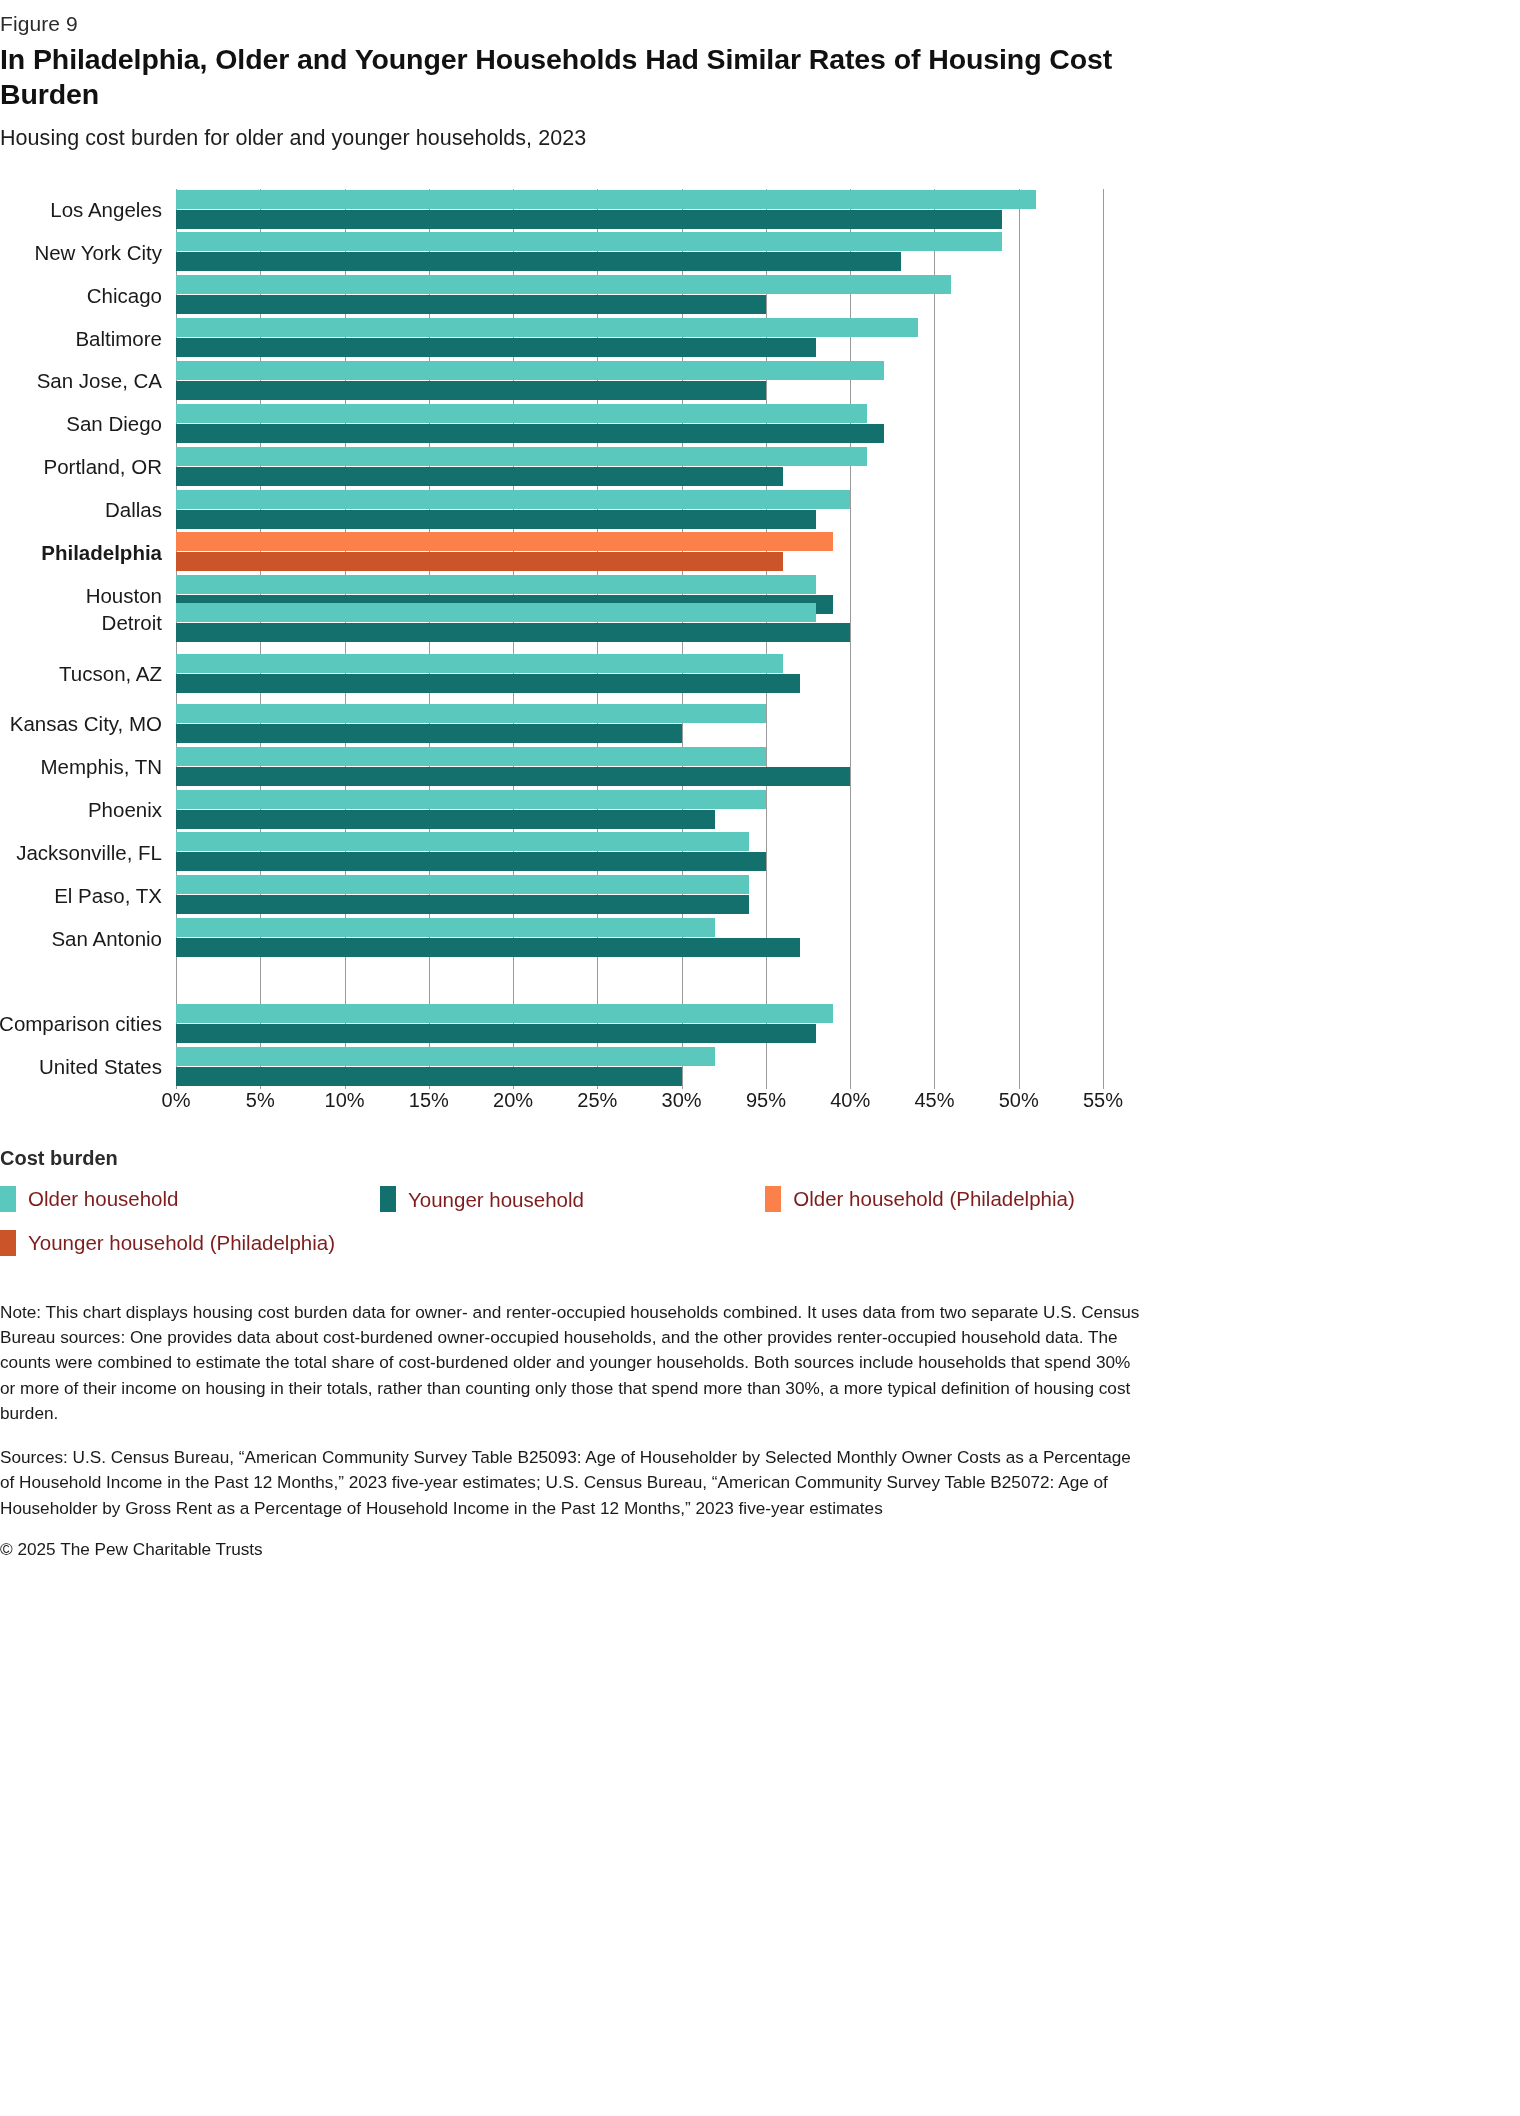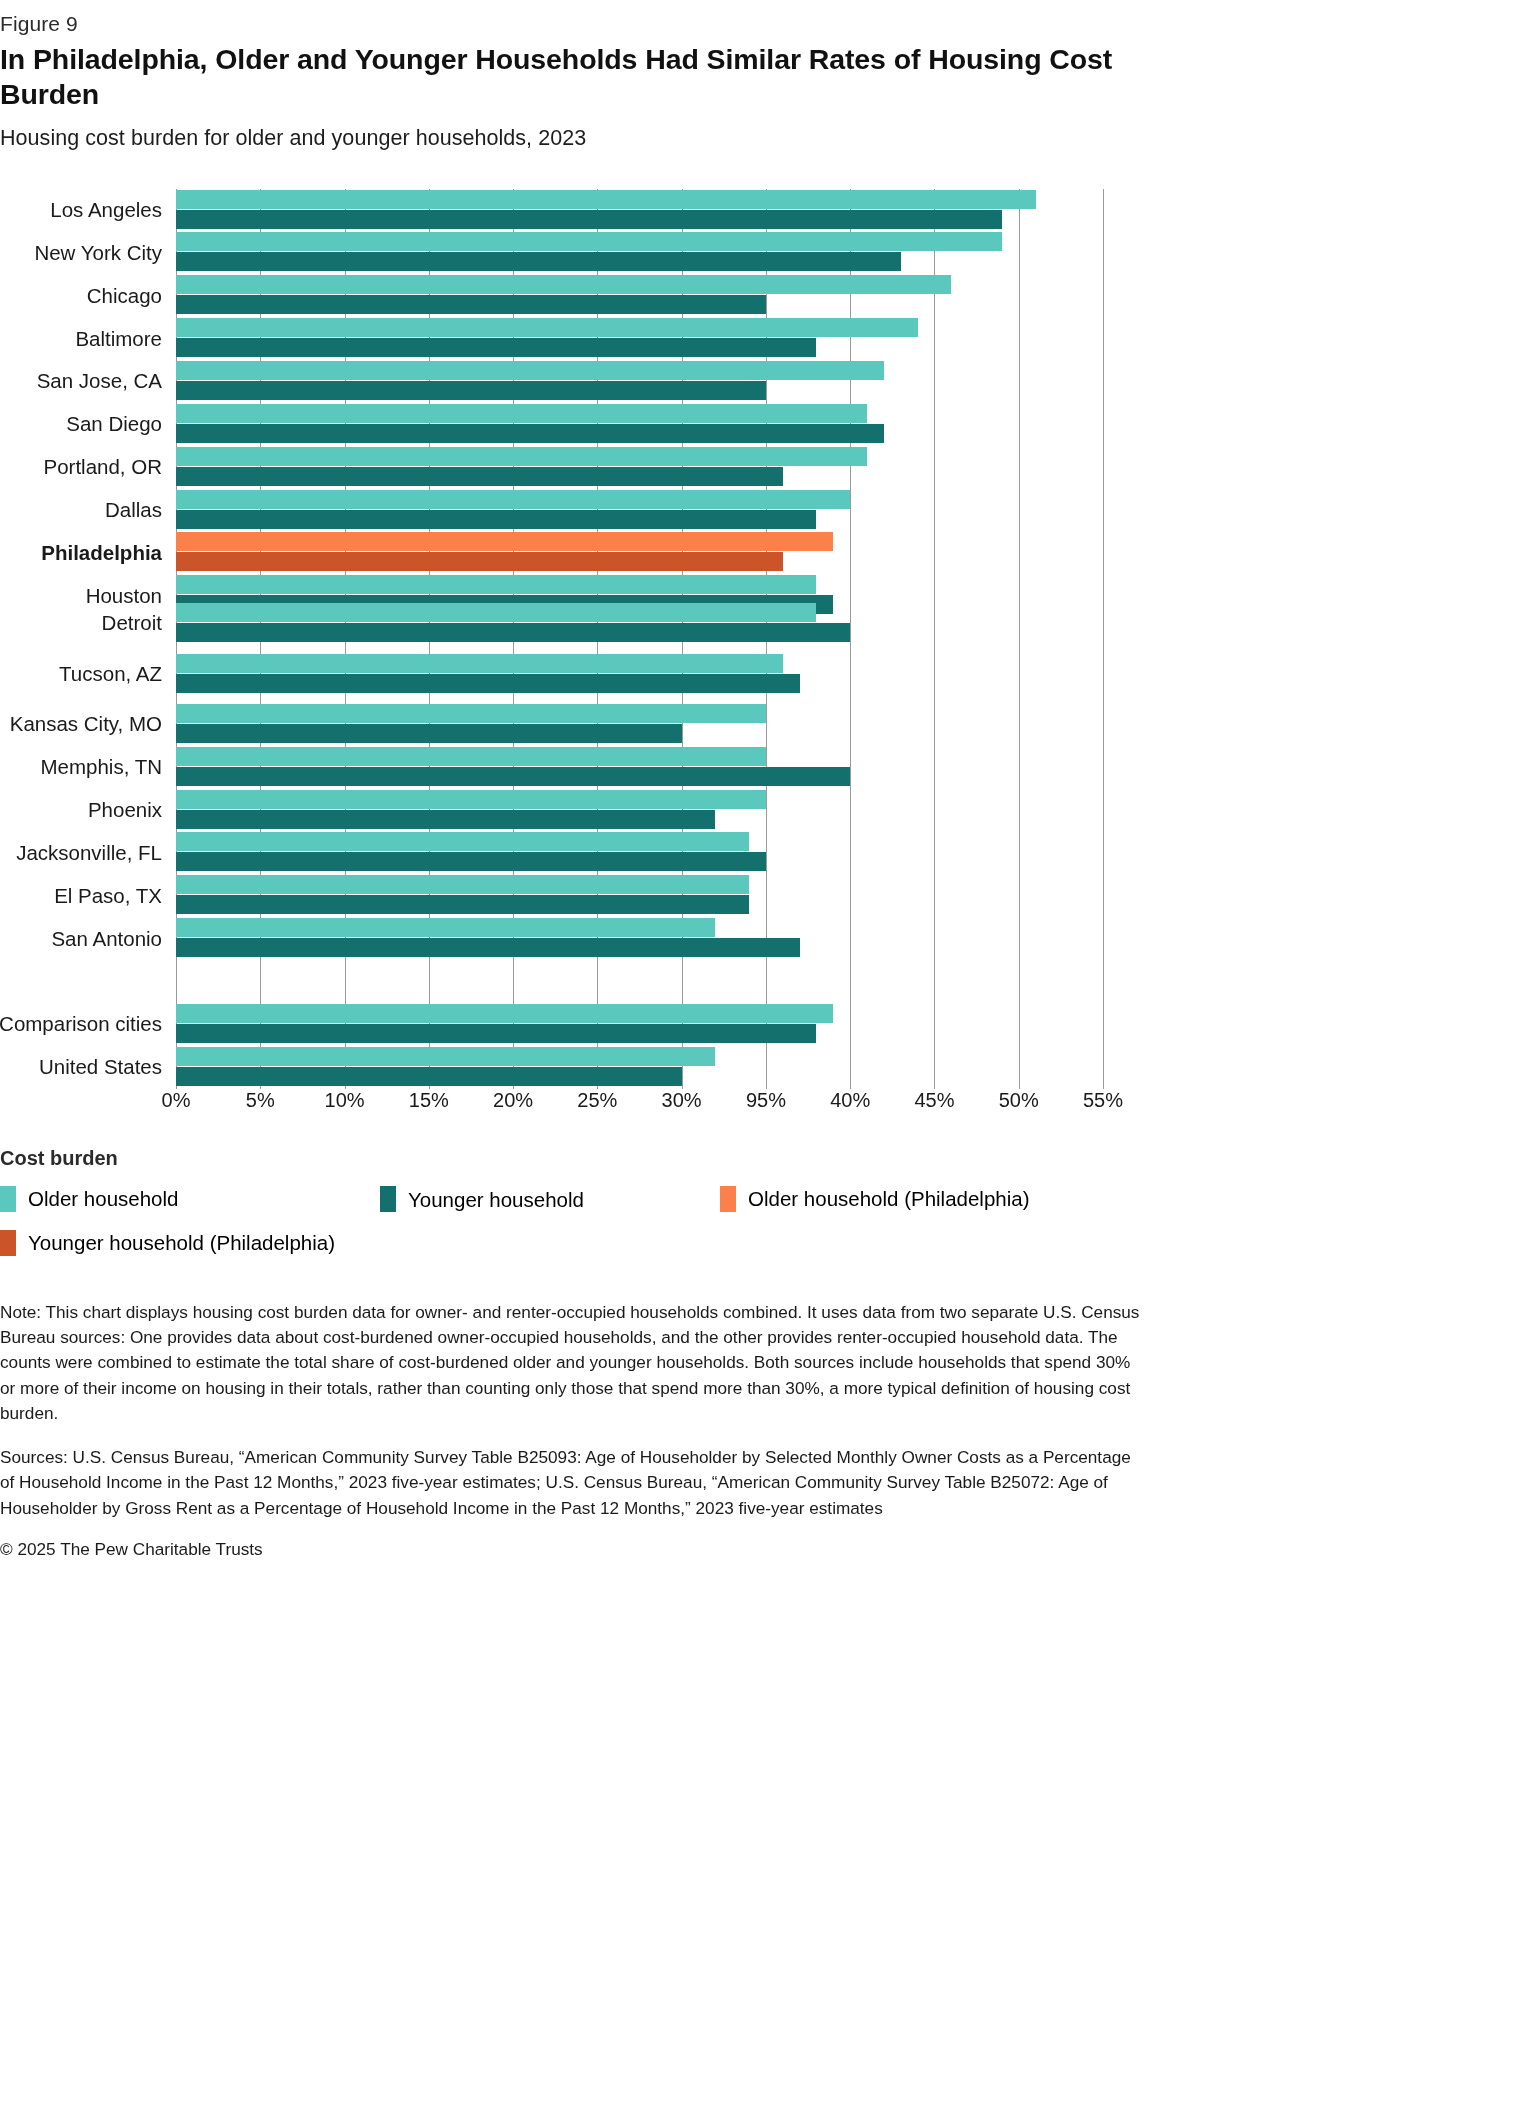--- a/index.html
+++ b/index.html
@@ -132,31 +132,31 @@
     display: flex;
     flex-wrap: wrap;
   }
   .legend-item {
     display: flex;
     align-items: center;
     margin-bottom: 18px;
   }
   .legend-item:nth-child(1) { width: 380px; }
   .legend-item:nth-child(2) { width: 340px; align-items: flex-end; }
-  .legend-item:nth-child(3) { width: 400px; }
+  .legend-item:nth-child(3) { width: 400px; justify-content: center; }
   .legend-item:nth-child(4) { width: 600px; }
   .swatch {
     width: 16px;
     height: 26px;
     margin-right: 12px;
     flex: none;
   }
   .legend-label {
     font-size: 20.5px;
-    color: #000000;
+    color: #7f1d1d;
     white-space: nowrap;
   }
 
   
   .notes {
     margin-top: 26px;
     width: 1140px;
   }
   .note-p {
     font-size: 17.2px;

